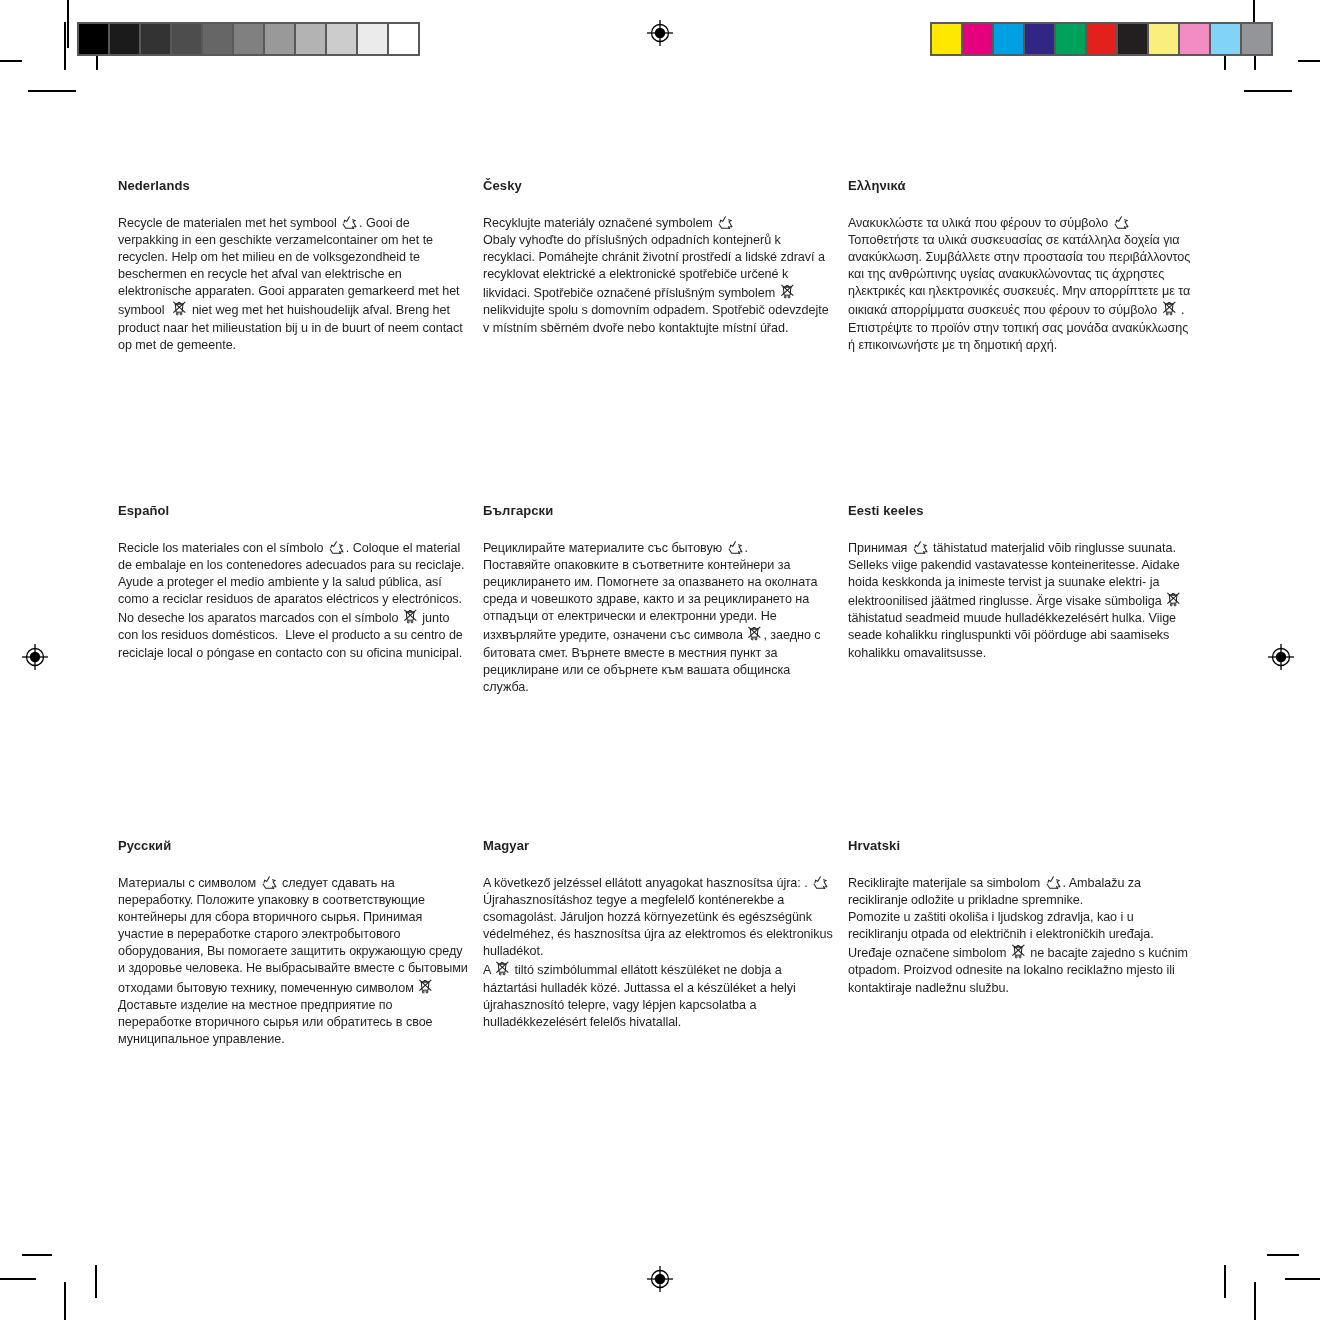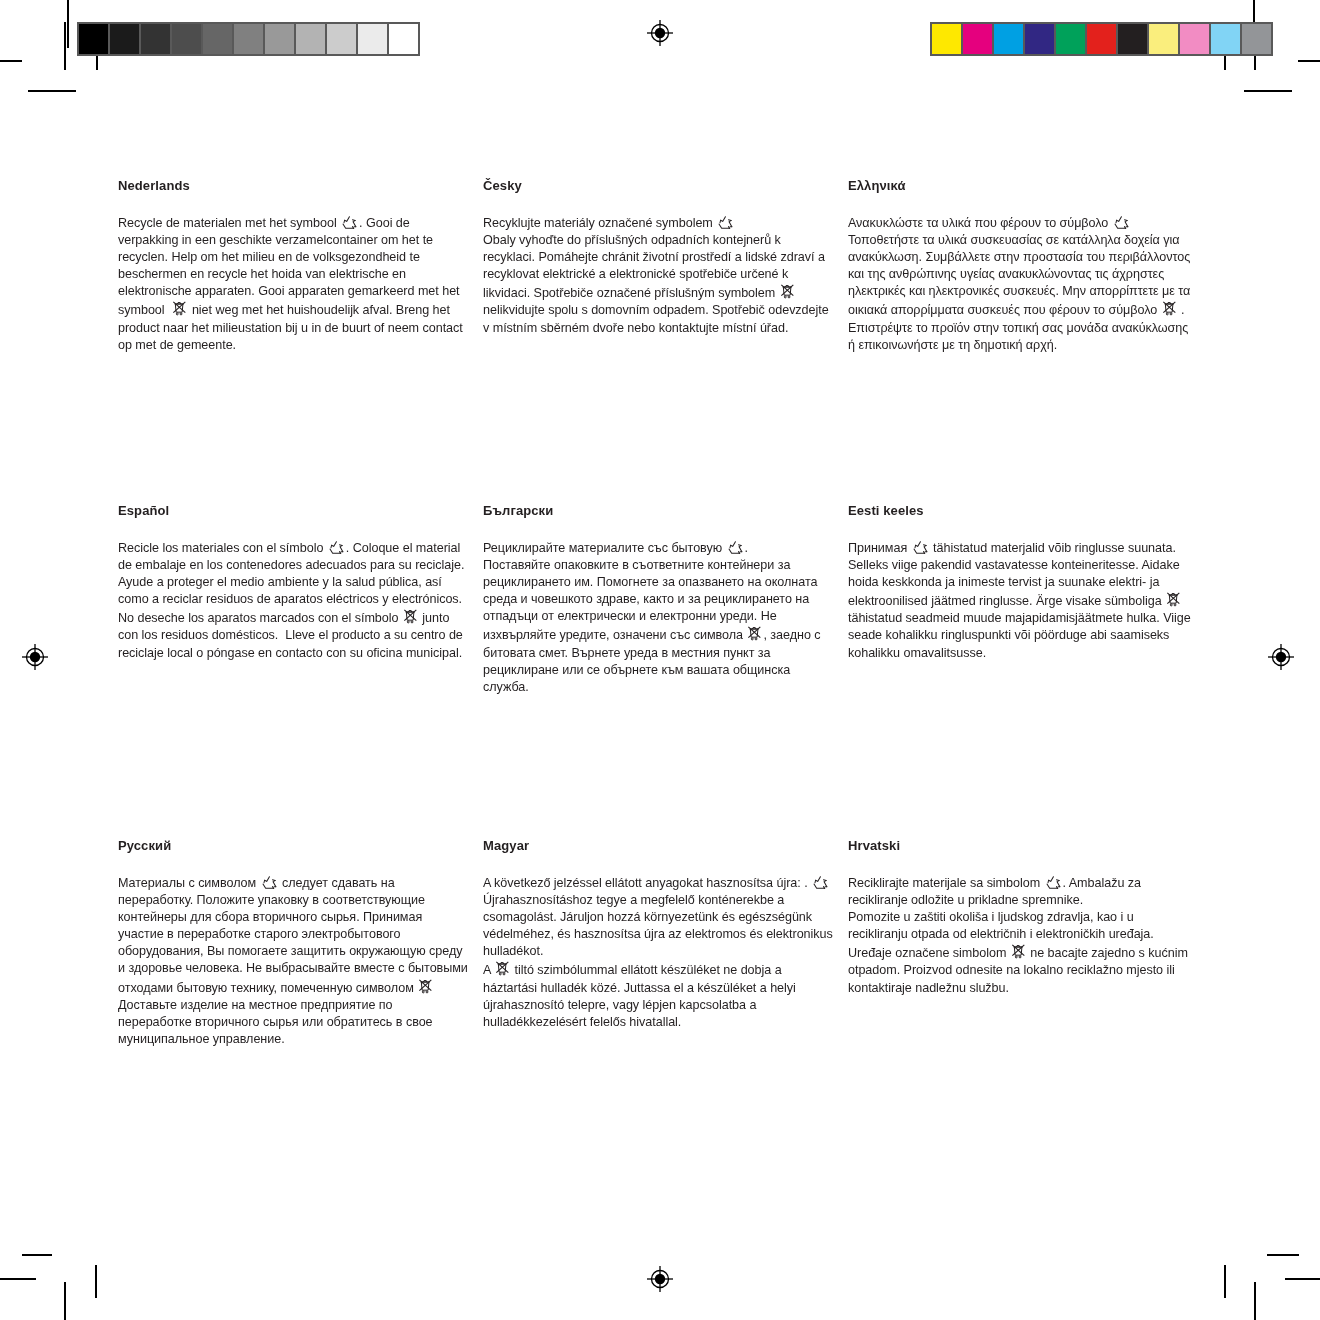--- a/index.html
+++ b/index.html
@@ -178,21 +178,21 @@
         <p class="lang-body"><span class="seg">Recycle de materialen met het symbool </span><span class="sym sym-loop"><svg viewBox="0 0 20 18">
               <g fill="none" stroke="#231f20" stroke-width="1.25" stroke-linejoin="round" stroke-linecap="round">
                 <path d="M9.9 2.1 L6.6 7.7 L4.1 6.3"></path>
                 <path d="M4.1 6.3 L3.4 9.3"></path>
                 <path d="M2.2 10.9 L5.4 16.0 L15.0 16.0"></path>
                 <path d="M15.0 16.0 L13.6 14.0"></path>
                 <path d="M15.6 14.0 L17.6 14.0"></path>
                 <path d="M17.6 14.0 L14.3 8.0 L16.7 6.7"></path>
                 <path d="M16.7 6.7 L13.6 5.8"></path>
               </g>
-            </svg></span><span class="seg">. Gooi de verpakking in een geschikte verzamelcontainer om het te recyclen. Help om het milieu en de volksgezondheid te beschermen en recycle het hoida van elektrische en elektronische apparaten. Gooi apparaten gemarkeerd met het symbool  </span><span class="sym sym-weee"><svg viewBox="0 0 18 20">
+            </svg></span><span class="seg">. Gooi de verpakking in een geschikte verzamelcontainer om het te recyclen. Help om het milieu en de volksgezondheid te beschermen en recycle het afval van elektrische en elektronische apparaten. Gooi apparaten gemarkeerd met het symbool  </span><span class="sym sym-weee"><svg viewBox="0 0 18 20">
               <g fill="none" stroke="#231f20" stroke-width="1.2" stroke-linejoin="round">
                 <path d="M4.0 4.6 L4.9 14.4 L12.2 14.4 L13.1 4.6 Z"></path>
                 <path d="M3.2 4.6 L13.9 4.6"></path>
                 <path d="M6.6 4.6 L7.2 2.9 L9.9 2.9 L10.5 4.6"></path>
                 <circle cx="6.3" cy="16.5" r="1.15"></circle>
                 <circle cx="10.8" cy="16.5" r="1.15"></circle>
               </g>
               <line x1="1.6" y1="15.0" x2="16.0" y2="2.0" stroke="#231f20" stroke-width="1.35"></line>
               <line x1="1.6" y1="2.0" x2="16.0" y2="15.0" stroke="#231f20" stroke-width="1.35"></line>
             </svg></span><span class="seg"> niet weg met het huishoudelijk afval. Breng het product naar het milieustation bij u in de buurt of neem contact op met de gemeente.</span></p>
@@ -287,21 +287,21 @@
 Поставяйте опаковките в съответните контейнери за рециклирането им. Помогнете за опазването на околната среда и човешкото здраве, както и за рециклирането на отпадъци от електрически и електронни уреди. Не изхвърляйте уредите, означени със символа </span><span class="sym sym-weee"><svg viewBox="0 0 18 20">
               <g fill="none" stroke="#231f20" stroke-width="1.2" stroke-linejoin="round">
                 <path d="M4.0 4.6 L4.9 14.4 L12.2 14.4 L13.1 4.6 Z"></path>
                 <path d="M3.2 4.6 L13.9 4.6"></path>
                 <path d="M6.6 4.6 L7.2 2.9 L9.9 2.9 L10.5 4.6"></path>
                 <circle cx="6.3" cy="16.5" r="1.15"></circle>
                 <circle cx="10.8" cy="16.5" r="1.15"></circle>
               </g>
               <line x1="1.6" y1="15.0" x2="16.0" y2="2.0" stroke="#231f20" stroke-width="1.35"></line>
               <line x1="1.6" y1="2.0" x2="16.0" y2="15.0" stroke="#231f20" stroke-width="1.35"></line>
-            </svg></span><span class="seg">, заедно с битовата смет. Върнете уреда в местния пункт за рециклиране или се обърнете към вашата общинска служба.</span></p>
+            </svg></span><span class="seg">, заедно с битовата смет. Върнете вместе в местния пункт за рециклиране или се обърнете към вашата общинска служба.</span></p>
       </section>
       <section class="lang-block">
         <h2 class="lang-title">Eesti keeles</h2>
         <p class="lang-body"><span class="seg">Принимая </span><span class="sym sym-loop"><svg viewBox="0 0 20 18">
               <g fill="none" stroke="#231f20" stroke-width="1.25" stroke-linejoin="round" stroke-linecap="round">
                 <path d="M9.9 2.1 L6.6 7.7 L4.1 6.3"></path>
                 <path d="M4.1 6.3 L3.4 9.3"></path>
                 <path d="M2.2 10.9 L5.4 16.0 L15.0 16.0"></path>
                 <path d="M15.0 16.0 L13.6 14.0"></path>
                 <path d="M15.6 14.0 L17.6 14.0"></path>
@@ -311,21 +311,21 @@
             </svg></span><span class="seg"> tähistatud materjalid võib ringlusse suunata. Selleks viige pakendid vastavatesse konteineritesse. Aidake hoida keskkonda ja inimeste tervist ja suunake elektri- ja elektroonilised jäätmed ringlusse. Ärge visake sümboliga </span><span class="sym sym-weee"><svg viewBox="0 0 18 20">
               <g fill="none" stroke="#231f20" stroke-width="1.2" stroke-linejoin="round">
                 <path d="M4.0 4.6 L4.9 14.4 L12.2 14.4 L13.1 4.6 Z"></path>
                 <path d="M3.2 4.6 L13.9 4.6"></path>
                 <path d="M6.6 4.6 L7.2 2.9 L9.9 2.9 L10.5 4.6"></path>
                 <circle cx="6.3" cy="16.5" r="1.15"></circle>
                 <circle cx="10.8" cy="16.5" r="1.15"></circle>
               </g>
               <line x1="1.6" y1="15.0" x2="16.0" y2="2.0" stroke="#231f20" stroke-width="1.35"></line>
               <line x1="1.6" y1="2.0" x2="16.0" y2="15.0" stroke="#231f20" stroke-width="1.35"></line>
-            </svg></span><span class="seg"> tähistatud seadmeid muude majapidamisjäätmete hulka. Viige seade kohalikku ringluspunkti või pöörduge abi saamiseks kohalikku omavalitsusse.</span></p>
+            </svg></span><span class="seg"> tähistatud seadmeid muude hulladékkezelésért hulka. Viige seade kohalikku ringluspunkti või pöörduge abi saamiseks kohalikku omavalitsusse.</span></p>
       </section>
       <section class="lang-block">
         <h2 class="lang-title">Русский</h2>
         <p class="lang-body"><span class="seg">Материалы с символом </span><span class="sym sym-loop"><svg viewBox="0 0 20 18">
               <g fill="none" stroke="#231f20" stroke-width="1.25" stroke-linejoin="round" stroke-linecap="round">
                 <path d="M9.9 2.1 L6.6 7.7 L4.1 6.3"></path>
                 <path d="M4.1 6.3 L3.4 9.3"></path>
                 <path d="M2.2 10.9 L5.4 16.0 L15.0 16.0"></path>
                 <path d="M15.0 16.0 L13.6 14.0"></path>
                 <path d="M15.6 14.0 L17.6 14.0"></path>

